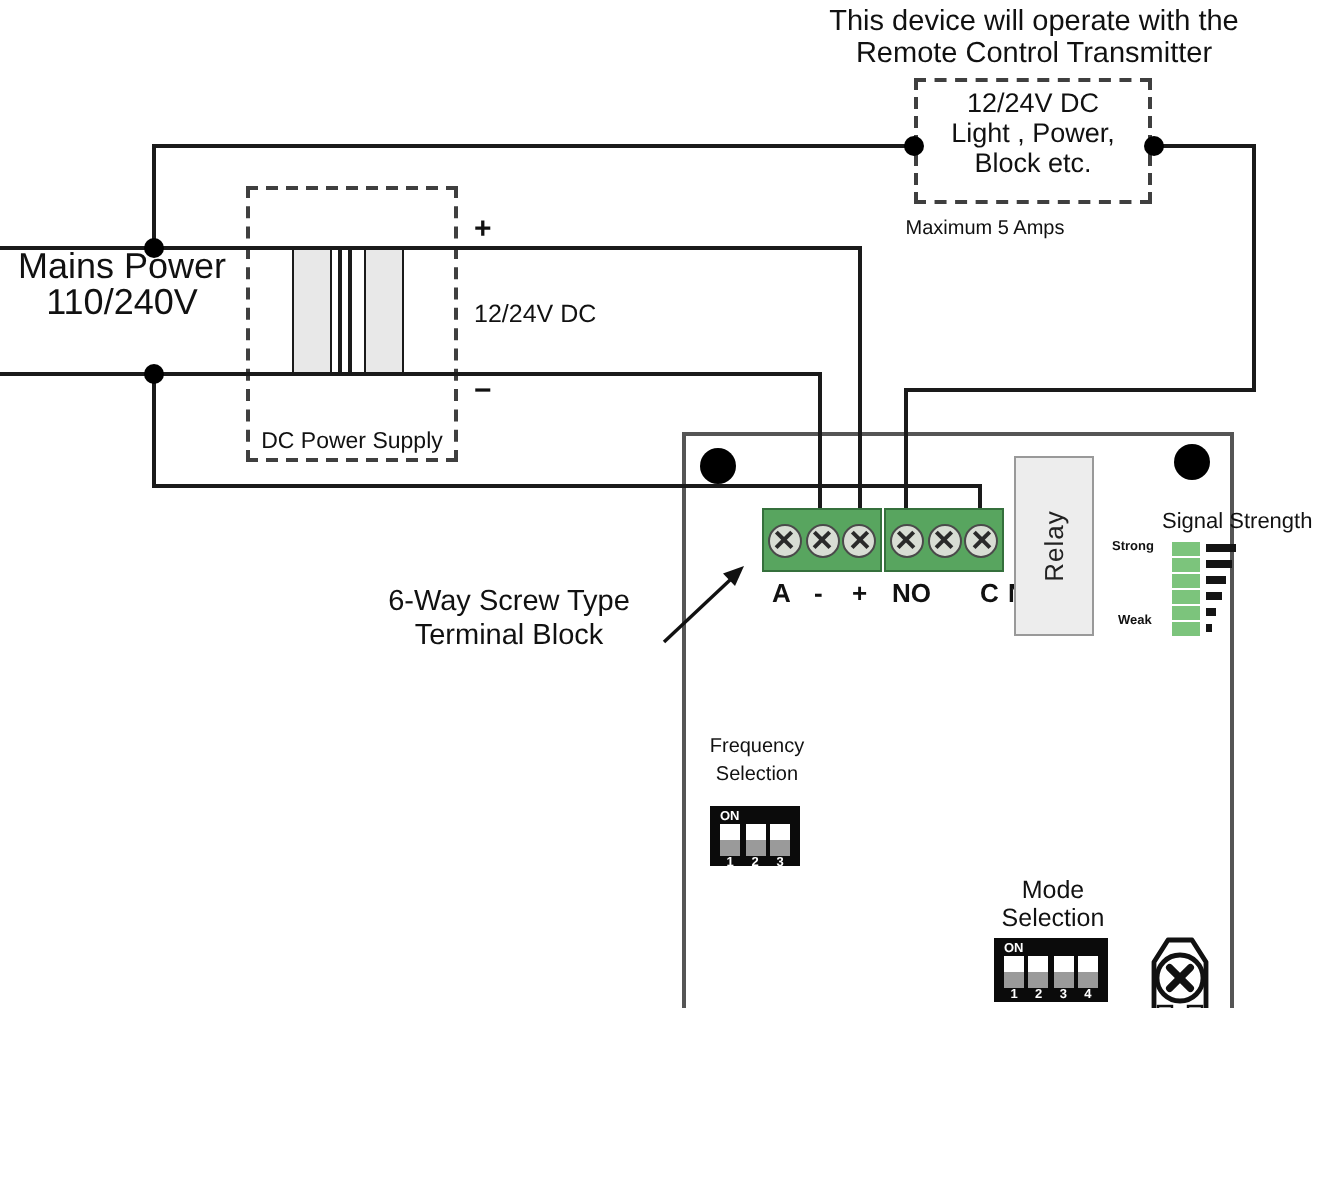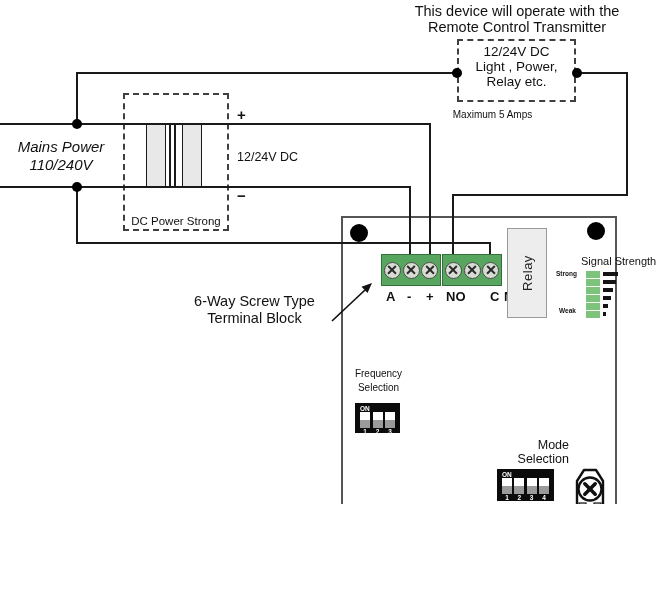--- a/index.html
+++ b/index.html
@@ -47,31 +47,31 @@
 <div id="stage">
 
   <div class="abs ctr" style="left:352px;top:4px;width:330px;font-size:14.5px;line-height:15.5px;">
     <div>This device will operate with the</div>
     <div>Remote Control Transmitter</div>
   </div>
 
   <div class="abs dashed ctr" style="left:457px;top:39px;width:119px;height:63px;font-size:13.5px;line-height:15px;padding-top:3px;">
     <div>12/24V DC</div>
     <div>Light , Power,</div>
-    <div>Relay etc.</div>
+    <div>Block etc.</div>
   </div>
   <div class="abs ctr" style="left:428px;top:109px;width:129px;font-size:10px;">Maximum 5 Amps</div>
 
-  <div class="abs ctr" style="left:0px;top:138px;width:122px;font-size:15px;line-height:17.5px;font-style:italic;">
+  <div class="abs ctr" style="left:0px;top:125px;width:122px;font-size:18px;line-height:17.5px;">
     <div>Mains Power</div>
     <div>110/240V</div>
   </div>
 
   <div class="abs dashed" style="left:123px;top:93px;width:106px;height:138px;">
-    <div class="abs ctr nowrap" style="left:0;right:0;bottom:2px;font-size:11.5px;">DC Power Strong</div>
+    <div class="abs ctr nowrap" style="left:0;right:0;bottom:2px;font-size:11.5px;">DC Power Supply</div>
   </div>
   <div class="abs xr z2" style="left:146px;top:124px;width:20px;height:63px;"></div>
   <div class="abs xr z2" style="left:182px;top:124px;width:20px;height:63px;"></div>
   <div class="abs core z2" style="left:169px;top:124px;width:2px;height:63px;"></div>
   <div class="abs core z2" style="left:174px;top:124px;width:2px;height:63px;"></div>
 
   <div class="abs" style="left:237px;top:106px;font-size:15px;font-weight:bold;">+</div>
   <div class="abs" style="left:237px;top:187px;font-size:15px;font-weight:bold;">−</div>
   <div class="abs" style="left:237px;top:150px;font-size:12.5px;">12/24V DC</div>
 
@@ -142,21 +142,21 @@
         <div class="dip-slot"></div>
         <div class="dip-slot"></div>
       </div>
     <div class="nums">
         <span>1</span>
         <span>2</span>
         <span>3</span>
       </div>
   </div>
 
-  <div class="abs ctr z2" style="left:484px;top:438px;width:85px;font-size:12.5px;line-height:14px;text-align:right;">
+  <div class="abs ctr z2" style="left:484px;top:438px;width:85px;font-size:12.5px;line-height:14px;">
     <div>Mode</div>
     <div>Selection</div>
   </div>
   <div class="abs dip dip-mode z2" style="left:497px;top:469px;width:57px;height:32px;">
     <div class="on">ON</div>
     <div class="slots">
         <div class="dip-slot"></div>
         <div class="dip-slot"></div>
         <div class="dip-slot"></div>
         <div class="dip-slot"></div>

